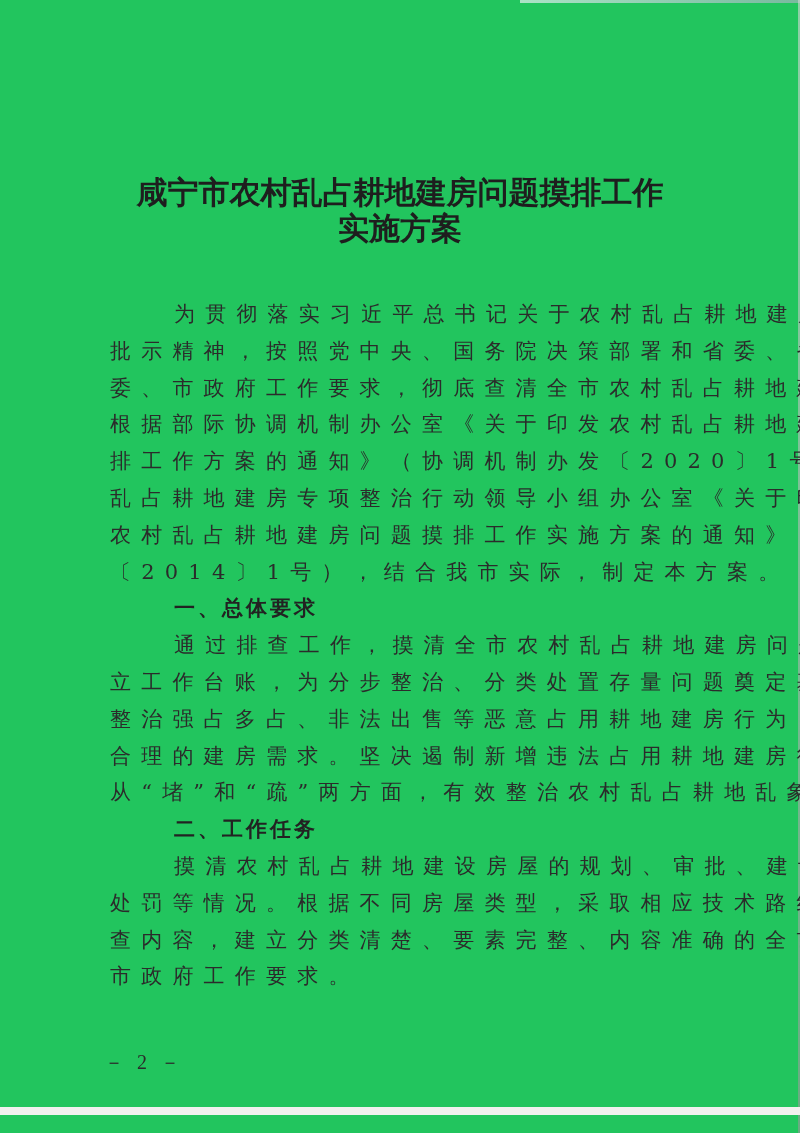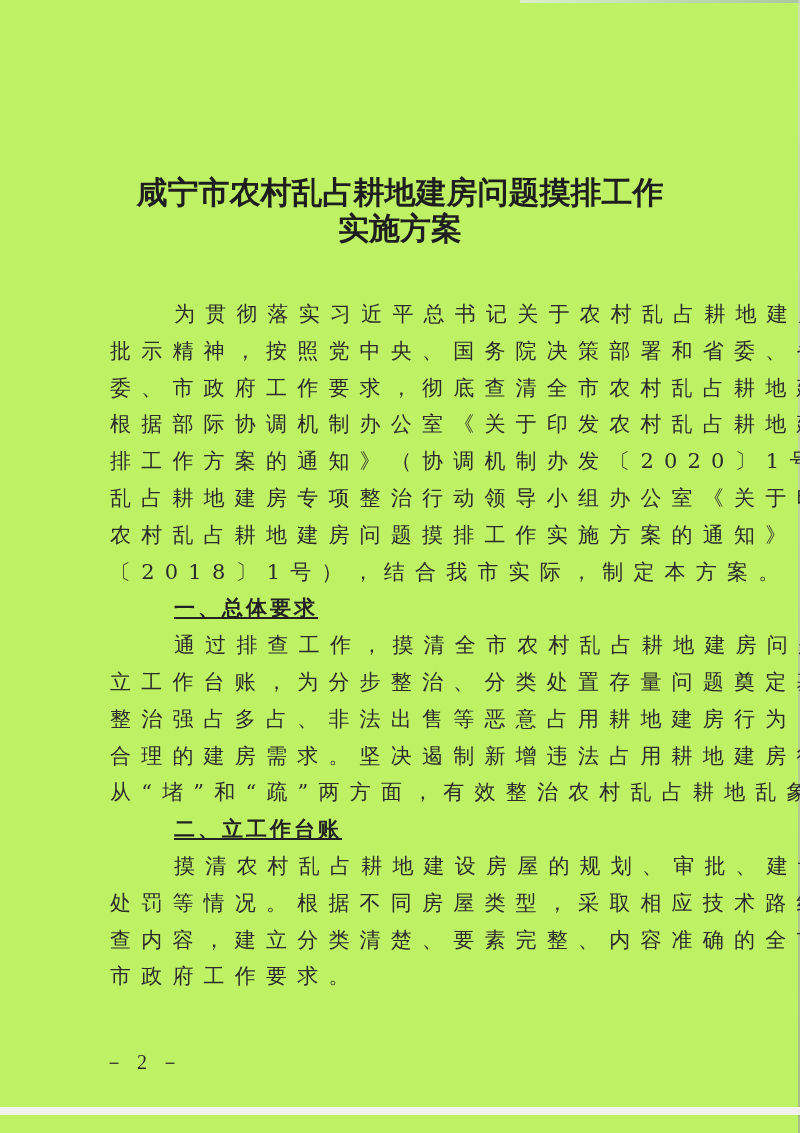--- a/index.html
+++ b/index.html
@@ -13,21 +13,21 @@
       position: relative;
       overflow: hidden;
       font-family: "DejaVu Serif", "Liberation Serif", serif;
       color: #2a2a2a;
     }
     .page {
       position: absolute;
       left: 0; top: 0;
       width: 800px;
       height: 1133px;
-      background: #bef264;
+      background: #22c55e;
     }
     .scan-edge-right {
       position: absolute;
       right: 0; top: 0;
       width: 2px; height: 1133px;
       background: linear-gradient(#d8d8d8, #9a9a9a);
       opacity: 0.6;
     }
     .scan-edge-top {
       position: absolute;
@@ -73,21 +73,20 @@
       height: 36.8px;
       white-space: nowrap;
       overflow: visible;
     }
     .indent { padding-left: 64px; }
     .heading {
       font-family: "DejaVu Sans", "Liberation Sans", sans-serif;
       font-weight: bold;
       color: #222;
       letter-spacing: 3px;
-      text-decoration: underline;
     }
     .page-number {
       position: absolute;
       left: 104px;
       top: 1049px;
       font-family: "Liberation Serif", "DejaVu Serif", serif;
       font-size: 20px;
       color: #2b2b2b;
       letter-spacing: 4px;
     }
@@ -105,30 +104,30 @@
 
   <div class="body-text" style="top: 296px;">
 
     <span class="line indent">为贯彻落实习近平总书记关于农村乱占耕地建房问题重要</span>
     <span class="line">批示精神，按照党中央、国务院决策部署和省委、省政府及市</span>
     <span class="line">委、市政府工作要求，彻底查清全市农村乱占耕地建房底数，</span>
     <span class="line">根据部际协调机制办公室《关于印发农村乱占耕地建房问题摸</span>
     <span class="line">排工作方案的通知》（协调机制办发〔2020〕1号）、省农村</span>
     <span class="line">乱占耕地建房专项整治行动领导小组办公室《关于印发湖北省</span>
     <span class="line">农村乱占耕地建房问题摸排工作实施方案的通知》（鄂整治办</span>
-    <span class="line">〔2018〕1号），结合我市实际，制定本方案。</span>
+    <span class="line">〔2014〕1号），结合我市实际，制定本方案。</span>
 
     <span class="line indent heading">一、总体要求</span>
     <span class="line indent">通过排查工作，摸清全市农村乱占耕地建房问题底数，建</span>
     <span class="line">立工作台账，为分步整治、分类处置存量问题奠定基础，重点</span>
     <span class="line">整治强占多占、非法出售等恶意占用耕地建房行为，保障农民</span>
     <span class="line">合理的建房需求。坚决遏制新增违法占用耕地建房行为发生，</span>
     <span class="line">从“堵”和“疏”两方面，有效整治农村乱占耕地乱象。</span>
 
-    <span class="line indent heading">二、立工作台账</span>
+    <span class="line indent heading">二、工作任务</span>
     <span class="line indent">摸清农村乱占耕地建设房屋的规划、审批、建设、使用、</span>
     <span class="line">处罚等情况。根据不同房屋类型，采取相应技术路线，明确调</span>
     <span class="line">查内容，建立分类清楚、要素完整、内容准确的全市农村乱占</span>
     <span class="line">市政府工作要求。</span>
   </div>
 
   <div class="page-number">－ 2 －</div>
 </div>
 
 </body></html>

